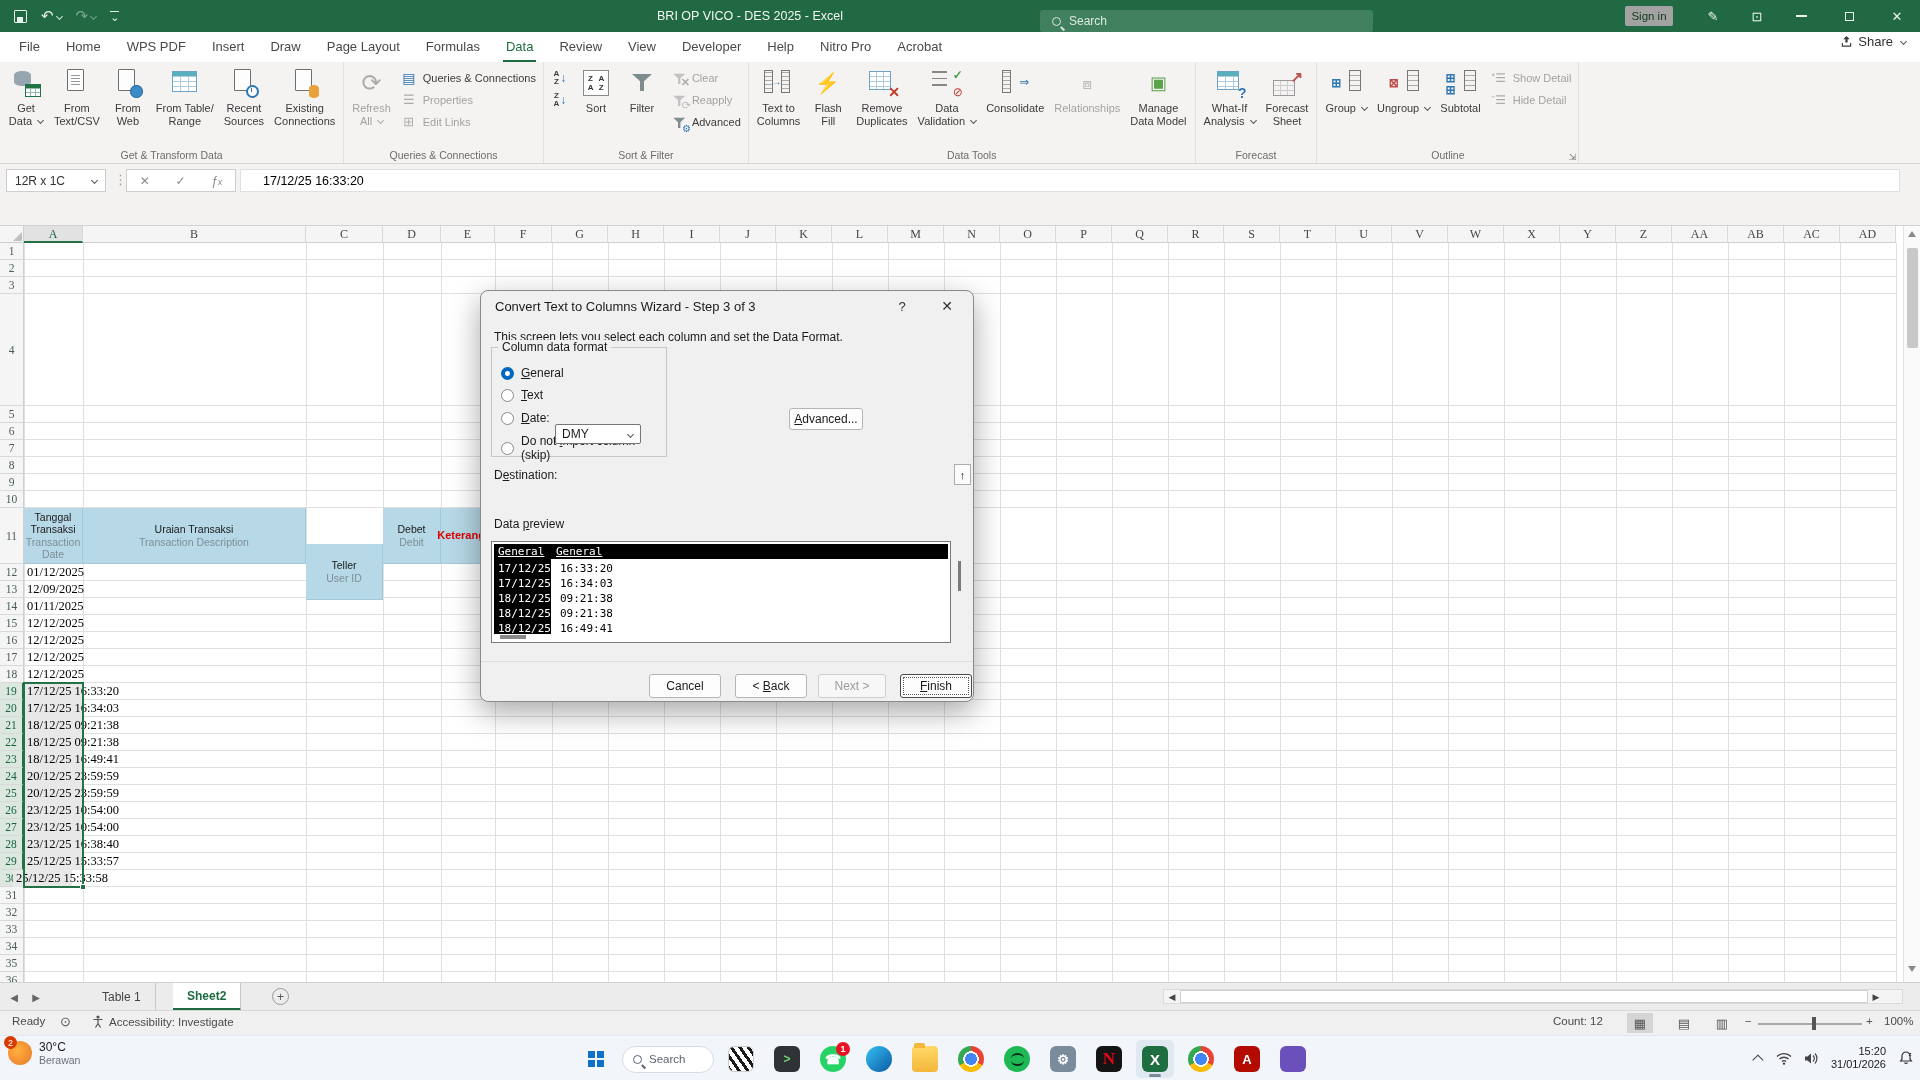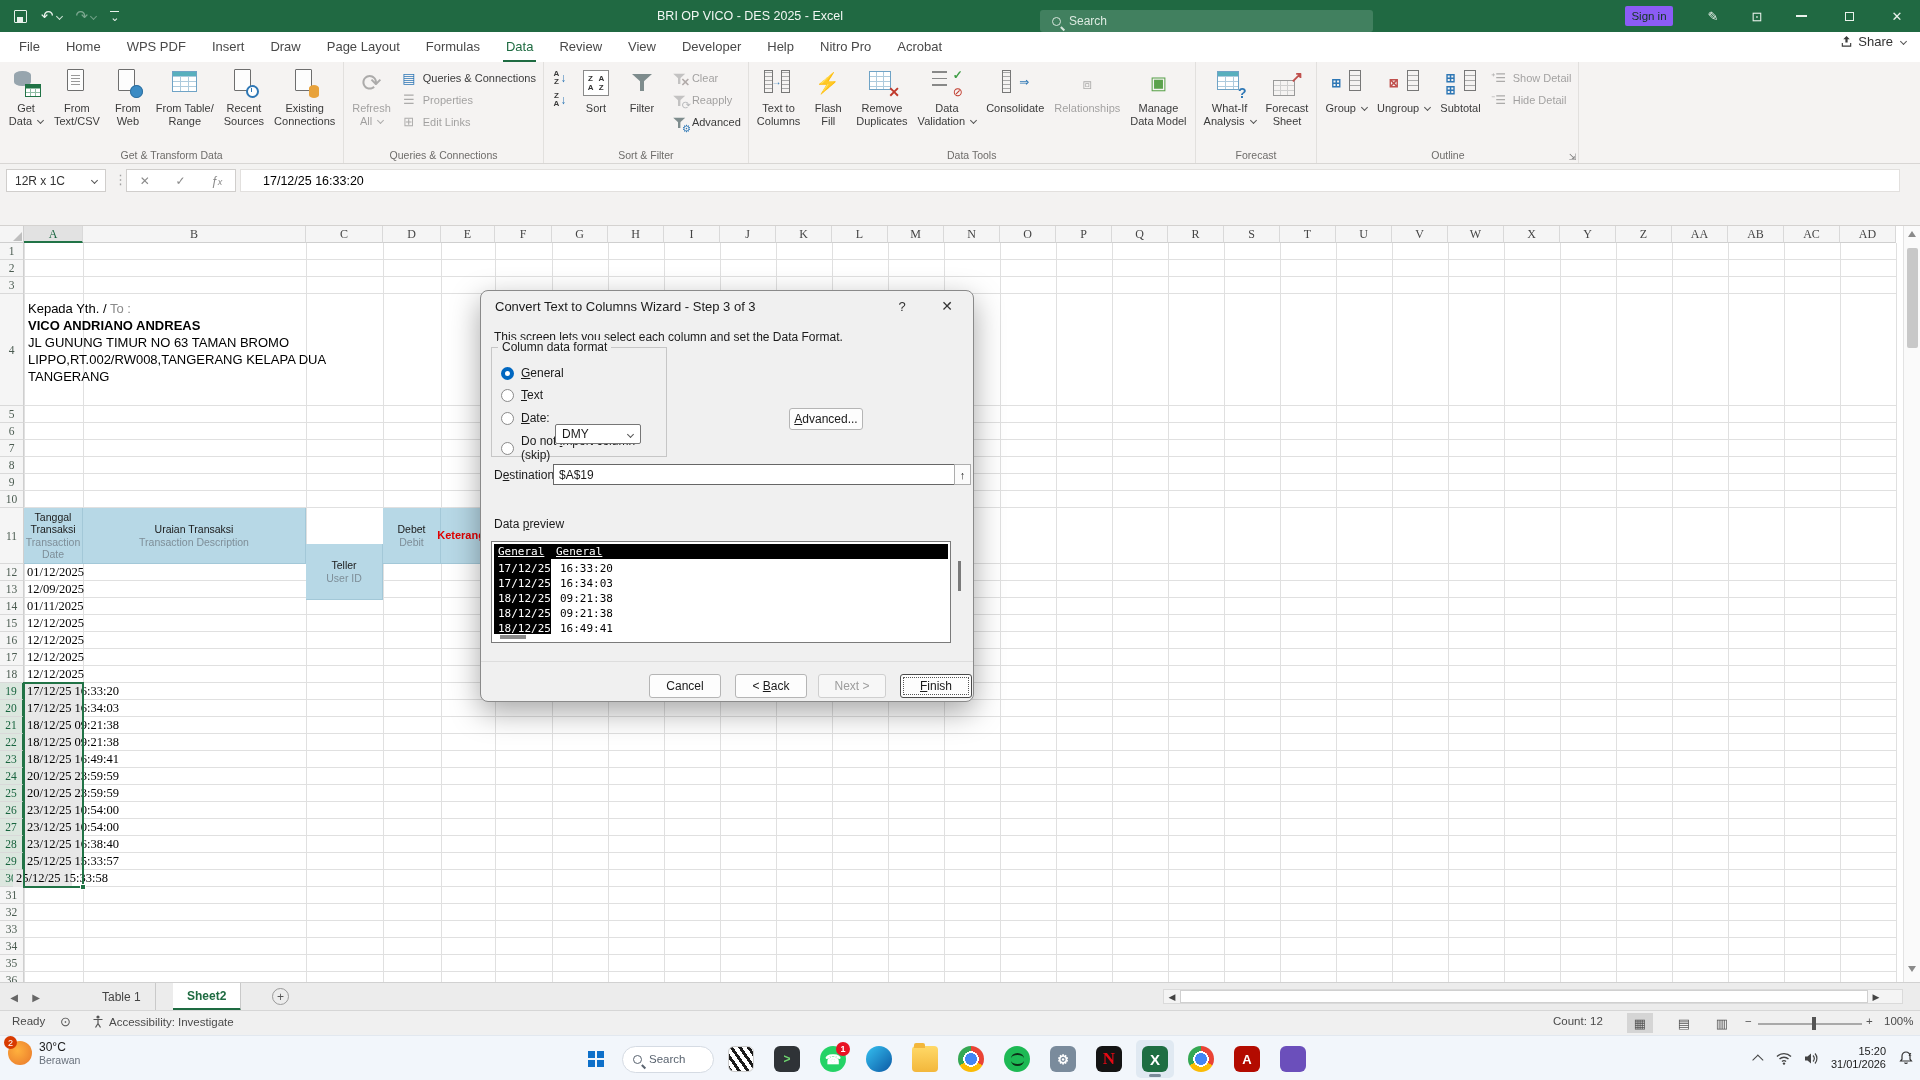--- a/index.html
+++ b/index.html
@@ -13,21 +13,21 @@
   .qat .chev{border-color:#cfe3d6}
   .disk{width:13px;height:13px;border:1.5px solid #E8F1EB;border-radius:1px;position:relative}
   .disk::after{content:"";position:absolute;left:2px;bottom:0;width:6px;height:5px;background:#E8F1EB}
   .undo,.redo{font-size:15px;color:#EAF2EC;line-height:15px}
   .redo{opacity:.45}
   .qat-more{font-size:11px;color:#EAF2EC;border-top:1px solid #EAF2EC;padding-top:1px;line-height:8px}
   #tb-title{position:absolute;left:560px;width:380px;text-align:center;font-size:12.5px;color:#F2F7F3}
   #tb-search{position:absolute;left:840px;top:5px;width:333px;height:22px;background:#41805F;border-radius:3px;display:flex;align-items:center;padding-left:12px;gap:8px;color:#DCEAE1;font-size:12px}
   .mag{width:9px;height:9px;border:1.5px solid #D7E6DC;border-radius:50%;position:relative;display:inline-block}
   .mag::after{content:"";position:absolute;left:8px;top:8px;width:5px;height:1.5px;background:#D7E6DC;transform:rotate(45deg);transform-origin:left center}
-  #signin{position:absolute;left:1625px;top:6px;width:48px;height:20px;background:#8b5cf6;color:#11381F;font-size:11.5px;display:flex;align-items:center;justify-content:center;border-radius:2px}
+  #signin{position:absolute;left:1625px;top:6px;width:48px;height:20px;background:#a3a3a3;color:#11381F;font-size:11.5px;display:flex;align-items:center;justify-content:center;border-radius:2px}
   .tb-ico{position:absolute;top:0;width:40px;height:32px;display:flex;align-items:center;justify-content:center;color:#EAF2EC;font-size:13px}
   .winmin{width:11px;height:1.5px;background:#EAF2EC}
   .winrestore{width:9px;height:9px;border:1.2px solid #EAF2EC;position:relative;background:#206942}
   .winrestore::before{content:"";position:absolute;left:2px;top:-4px;width:9px;height:9px;border:1.2px solid #EAF2EC;z-index:-1}
 
   
   #tabrow{position:absolute;left:0;top:32px;width:1920px;height:30px;background:#fff;display:flex;align-items:center;padding-left:6px}
   .tab{padding:0 13px;font-size:13px;color:#494949;height:30px;line-height:30px;position:relative;cursor:default}
   .tab.active{color:#1E6B41}
   .tab.active::after{content:"";position:absolute;left:10px;right:10px;bottom:0;height:2.5px;background:#1E6B41}
@@ -674,27 +674,20 @@
     <div class="hline" style="position: absolute; left: 24px; top: 677px; width: 1872px; height: 1px;"></div>
     <div class="rowhead" style="position: absolute; left: 0px; top: 678px; width: 24px; height: 17px;">32</div>
     <div class="hline" style="position: absolute; left: 24px; top: 694px; width: 1872px; height: 1px;"></div>
     <div class="rowhead" style="position: absolute; left: 0px; top: 695px; width: 24px; height: 17px;">33</div>
     <div class="hline" style="position: absolute; left: 24px; top: 711px; width: 1872px; height: 1px;"></div>
     <div class="rowhead" style="position: absolute; left: 0px; top: 712px; width: 24px; height: 17px;">34</div>
     <div class="hline" style="position: absolute; left: 24px; top: 728px; width: 1872px; height: 1px;"></div>
     <div class="rowhead" style="position: absolute; left: 0px; top: 729px; width: 24px; height: 17px;">35</div>
     <div class="hline" style="position: absolute; left: 24px; top: 745px; width: 1872px; height: 1px;"></div>
     <div class="rowhead" style="position: absolute; left: 0px; top: 746px; width: 24px; height: 17px;">36</div>
-    <div id="addr" style="position: absolute; left: 28px; top: 74px; width: 420px;">
-      <div><span>Kepada Yth. / </span><span class="gray">To :</span></div>
-      <div><b>VICO ANDRIANO ANDREAS</b></div>
-      <div>JL GUNUNG TIMUR NO 63 TAMAN BROMO</div>
-      <div>LIPPO,RT.002/RW008,TANGERANG KELAPA DUA</div>
-      <div>TANGERANG</div>
-    </div>
     <div class="bluehead" style="position: absolute; left: 24px; top: 282px; width: 59px; height: 56px;">
       <div>Tanggal Transaksi</div>
       <div class="sub">Transaction Date</div>
     </div>
     <div class="bluehead" style="position: absolute; left: 83px; top: 282px; width: 223px; height: 56px;">
       <div>Uraian Transaksi</div>
       <div class="sub">Transaction Description</div>
     </div>
     <div class="bluehead" style="position: absolute; left: 306px; top: 282px; width: 77px; height: 56px; margin-top: 36px;">
       <div>Teller</div>
@@ -787,21 +780,20 @@
         <span>DMY</span>
         <s class="chev"></s>
       </div>
   </div>
 
   <div id="btn-advanced" class="wbtn">
       <span><u class="acc">A</u>dvanced...</span>
     </div>
 
   <div id="dest-label">D<u class="acc">e</u>stination:</div>
-  <div id="dest-input">$A$19</div>
   <div id="dest-btn">↑</div>
 
   <div id="pv-label">Data <u class="acc">p</u>review</div>
   <div id="pv-box">
       <div class="pv-black"></div>
       <div id="pv-head"></div>
       <span class="pvh" style="left: 6px;">General</span>
       <span class="pvh" style="left: 64px;">General</span>
       <div class="pvrow" style="position: absolute; left: 6px; top: 20px; width: 440px; height: 14px;"><span class="c1">17/12/25</span><span class="c2">16:33:20</span></div>
       <div class="pvrow" style="position: absolute; left: 6px; top: 35px; width: 440px; height: 14px;"><span class="c1">17/12/25</span><span class="c2">16:34:03</span></div>

